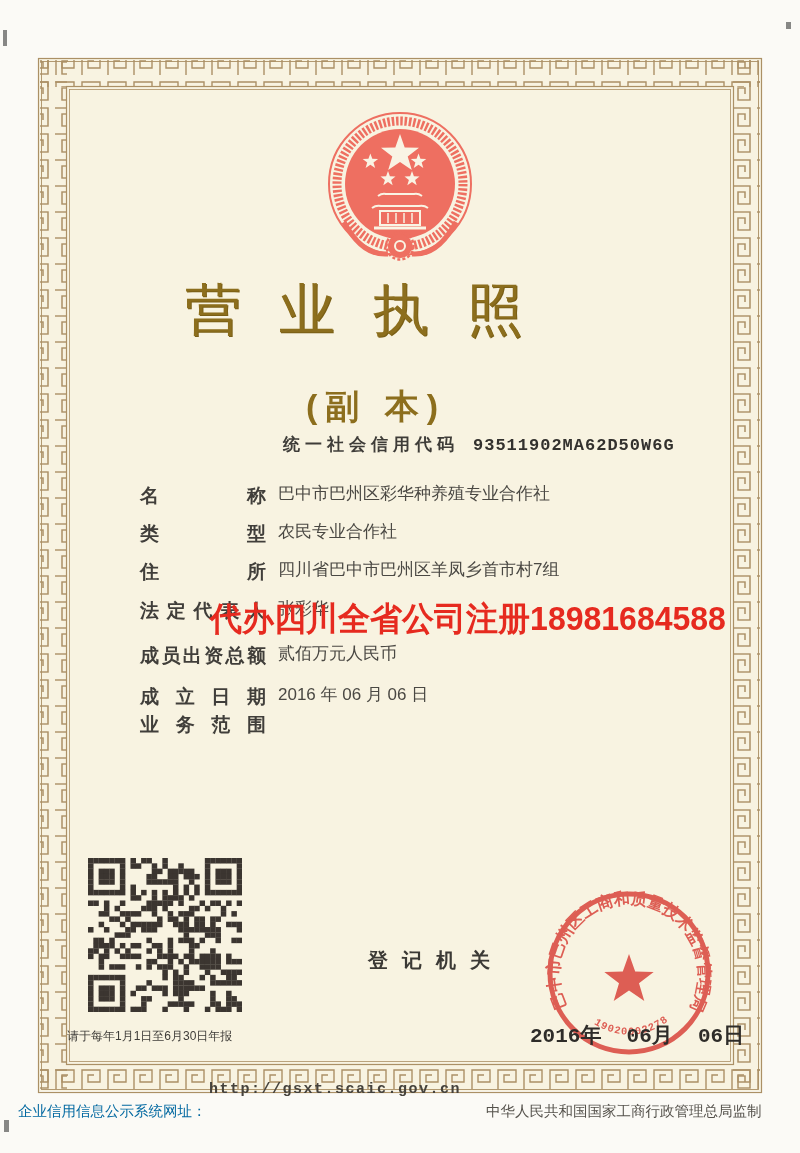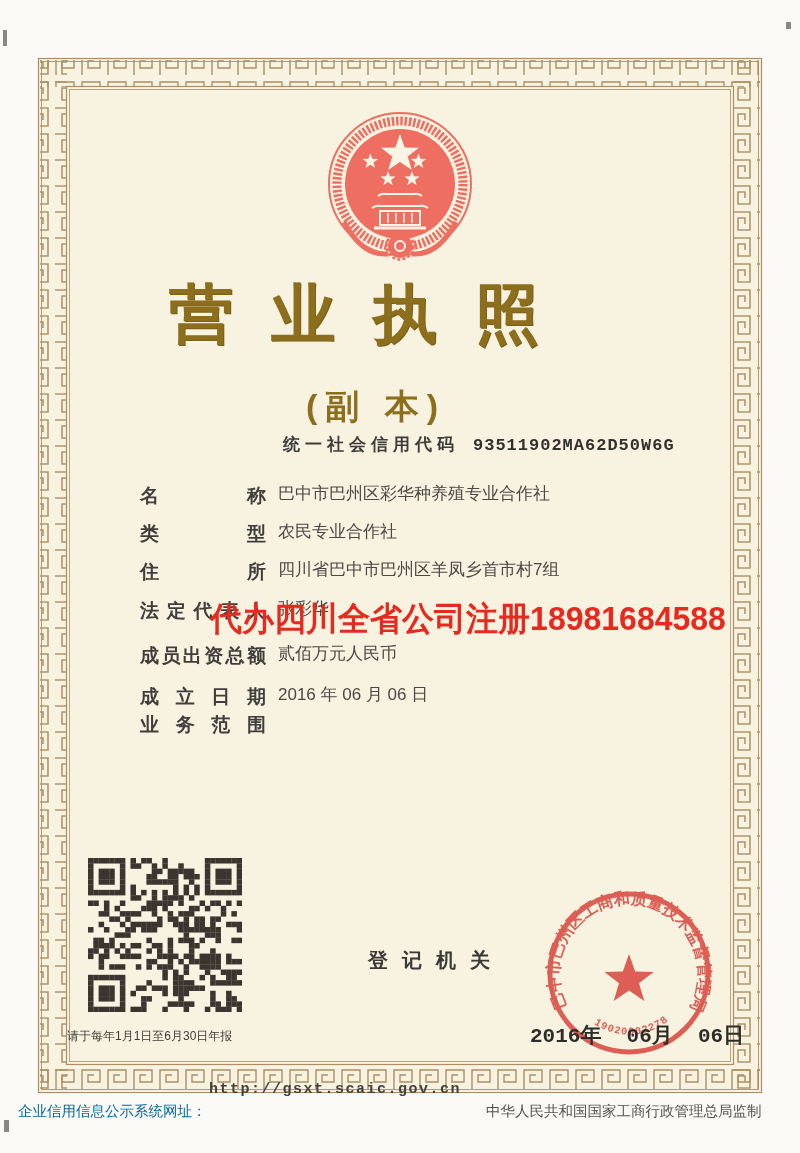--- a/index.html
+++ b/index.html
@@ -2,22 +2,22 @@
 <html><head>
 <meta charset="utf-8">
 <style>
   html,body{margin:0;padding:0;}
   body{width:800px;height:1153px;position:relative;background:#fbfaf6;
        font-family:"Liberation Sans","DejaVu Sans",sans-serif;overflow:hidden;}
   #canvas{position:absolute;inset:0;width:800px;height:1153px;}
   .paper{position:absolute;left:38px;top:58px;width:724px;height:1033px;background:#f8f3e1;}
   .abs{position:absolute;}
   .emblem{left:318px;top:112px;}
-  .title{left:0;top:281px;width:708px;text-align:center;font-size:64px;line-height:1.05;
-         font-weight:700;color:#8c6e1d;letter-spacing:38px;text-indent:38px;
+  .title{left:0;top:281px;width:708px;text-align:center;font-size:56px;line-height:1.05;
+         font-weight:400;color:#8c6e1d;letter-spacing:38px;text-indent:38px;
          text-shadow:1px 1px 0 #7a5f16;}
   .subtitle{left:0;top:384px;width:744px;text-align:center;font-size:34px;font-weight:700;
             color:#8c6e1d;letter-spacing:8px;text-indent:8px;}
   .creditline{left:283px;top:433px;display:flex;align-items:baseline;gap:14px;}
   .creditline .lbl{font-size:17px;font-weight:bold;color:#3e3c38;letter-spacing:5px;}
   .creditline .code{font-size:17px;font-weight:bold;color:#33312e;letter-spacing:1px;
                     font-family:"Liberation Mono","DejaVu Sans Mono",monospace;}
   .frow{position:absolute;left:140px;display:flex;}
   .frow .flabel{width:126px;flex:0 0 126px;display:flex;justify-content:space-between;
                 font-size:19px;font-weight:bold;color:#403e3a;}

